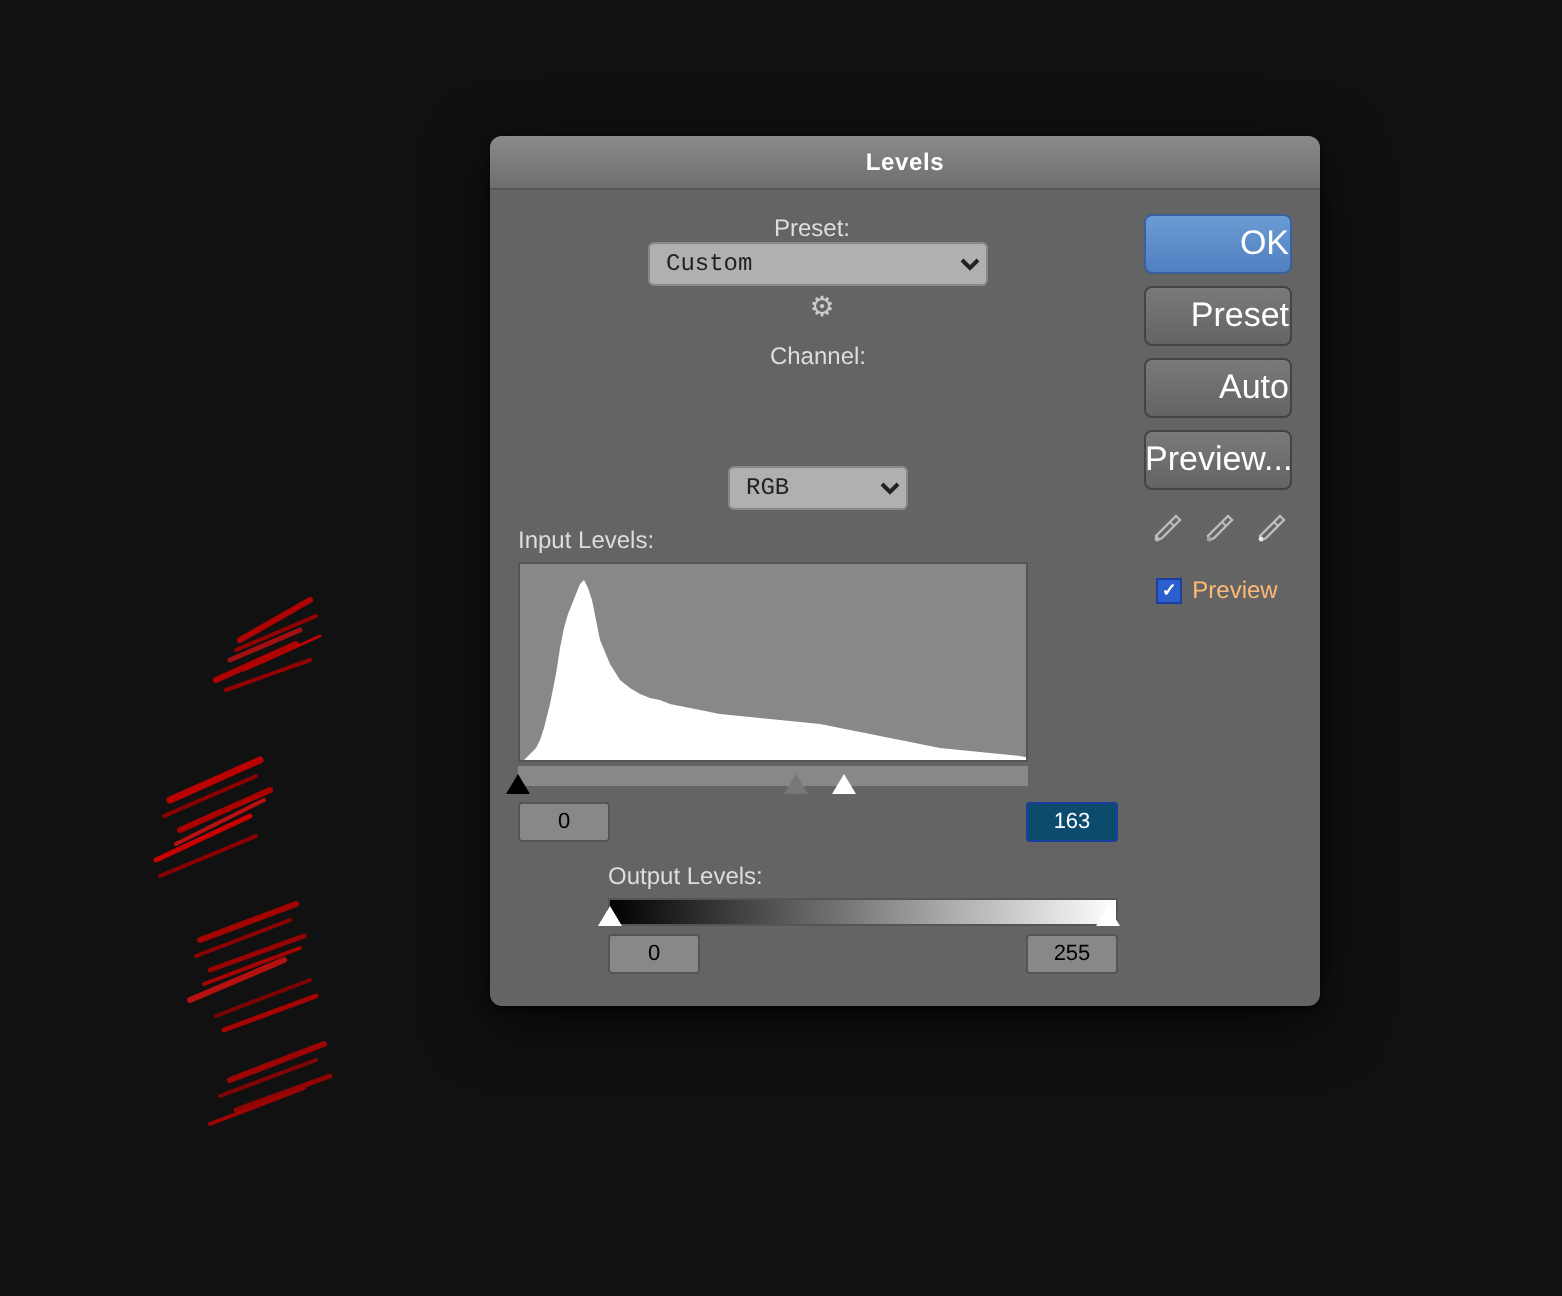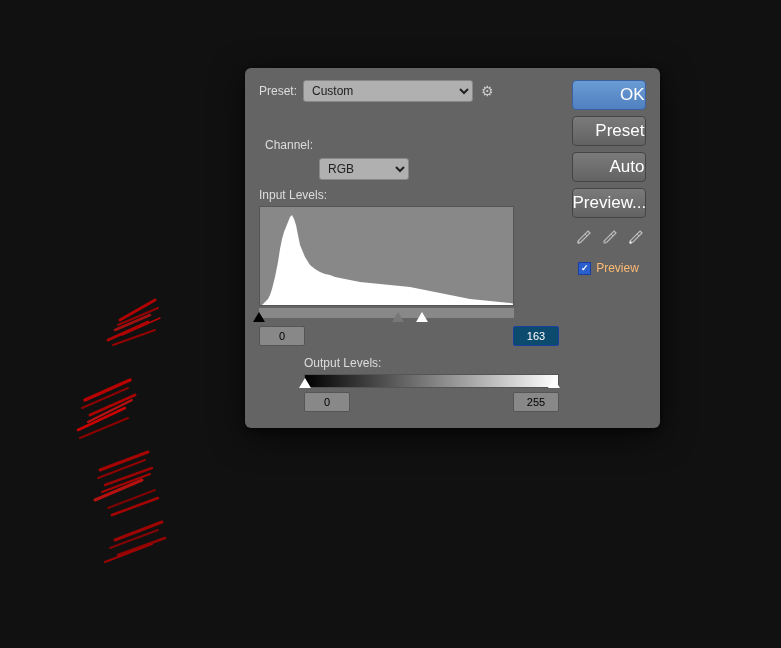--- a/index.html
+++ b/index.html
@@ -62,38 +62,40 @@
       gap: 6px;
       align-items: center;
       width: 80px;
     }
 
     
     .row {
       display: flex;
       align-items: center;
       margin-bottom: 8px;
+      flex-direction: column;
     }
 
     .label {
       color: #ddd;
       font-size: 12px;
       margin-right: 6px;
       white-space: nowrap;
     }
 
     select {
       background: #b0b0b0;
       border: 1px solid #888;
       border-radius: 3px;
       color: #222;
       font-size: 12px;
       padding: 2px 4px;
       height: 22px;
       cursor: pointer;
+      font-family: Liberation Mono, monospace;
     }
 
     .preset-select {
       width: 170px;
     }
 
     .channel-select {
       width: 90px;
       margin-top: 48px;
     }
@@ -292,20 +294,23 @@
     <g opacity="0.75">
       <line x1="115" y1="540" x2="162" y2="522" stroke="#cc0000" stroke-width="3" stroke-linecap="round"></line>
       <line x1="110" y1="548" x2="158" y2="530" stroke="#aa0000" stroke-width="2" stroke-linecap="round"></line>
       <line x1="118" y1="555" x2="165" y2="538" stroke="#bb0000" stroke-width="2.5" stroke-linecap="round"></line>
       <line x1="105" y1="562" x2="152" y2="544" stroke="#cc0000" stroke-width="2" stroke-linecap="round"></line>
     </g>
   </svg>
 </div>
 
 <div class="dialog">
+  <div class="dialog-titlebar">
+    <span>Levels</span>
+  </div>
 
   <div class="dialog-body">
 
     <div class="left-panel">
 
       <div class="row">
         <span class="label">Preset:</span>
         <select class="preset-select">
           <option>Custom</option>
           <option>Default</option>

